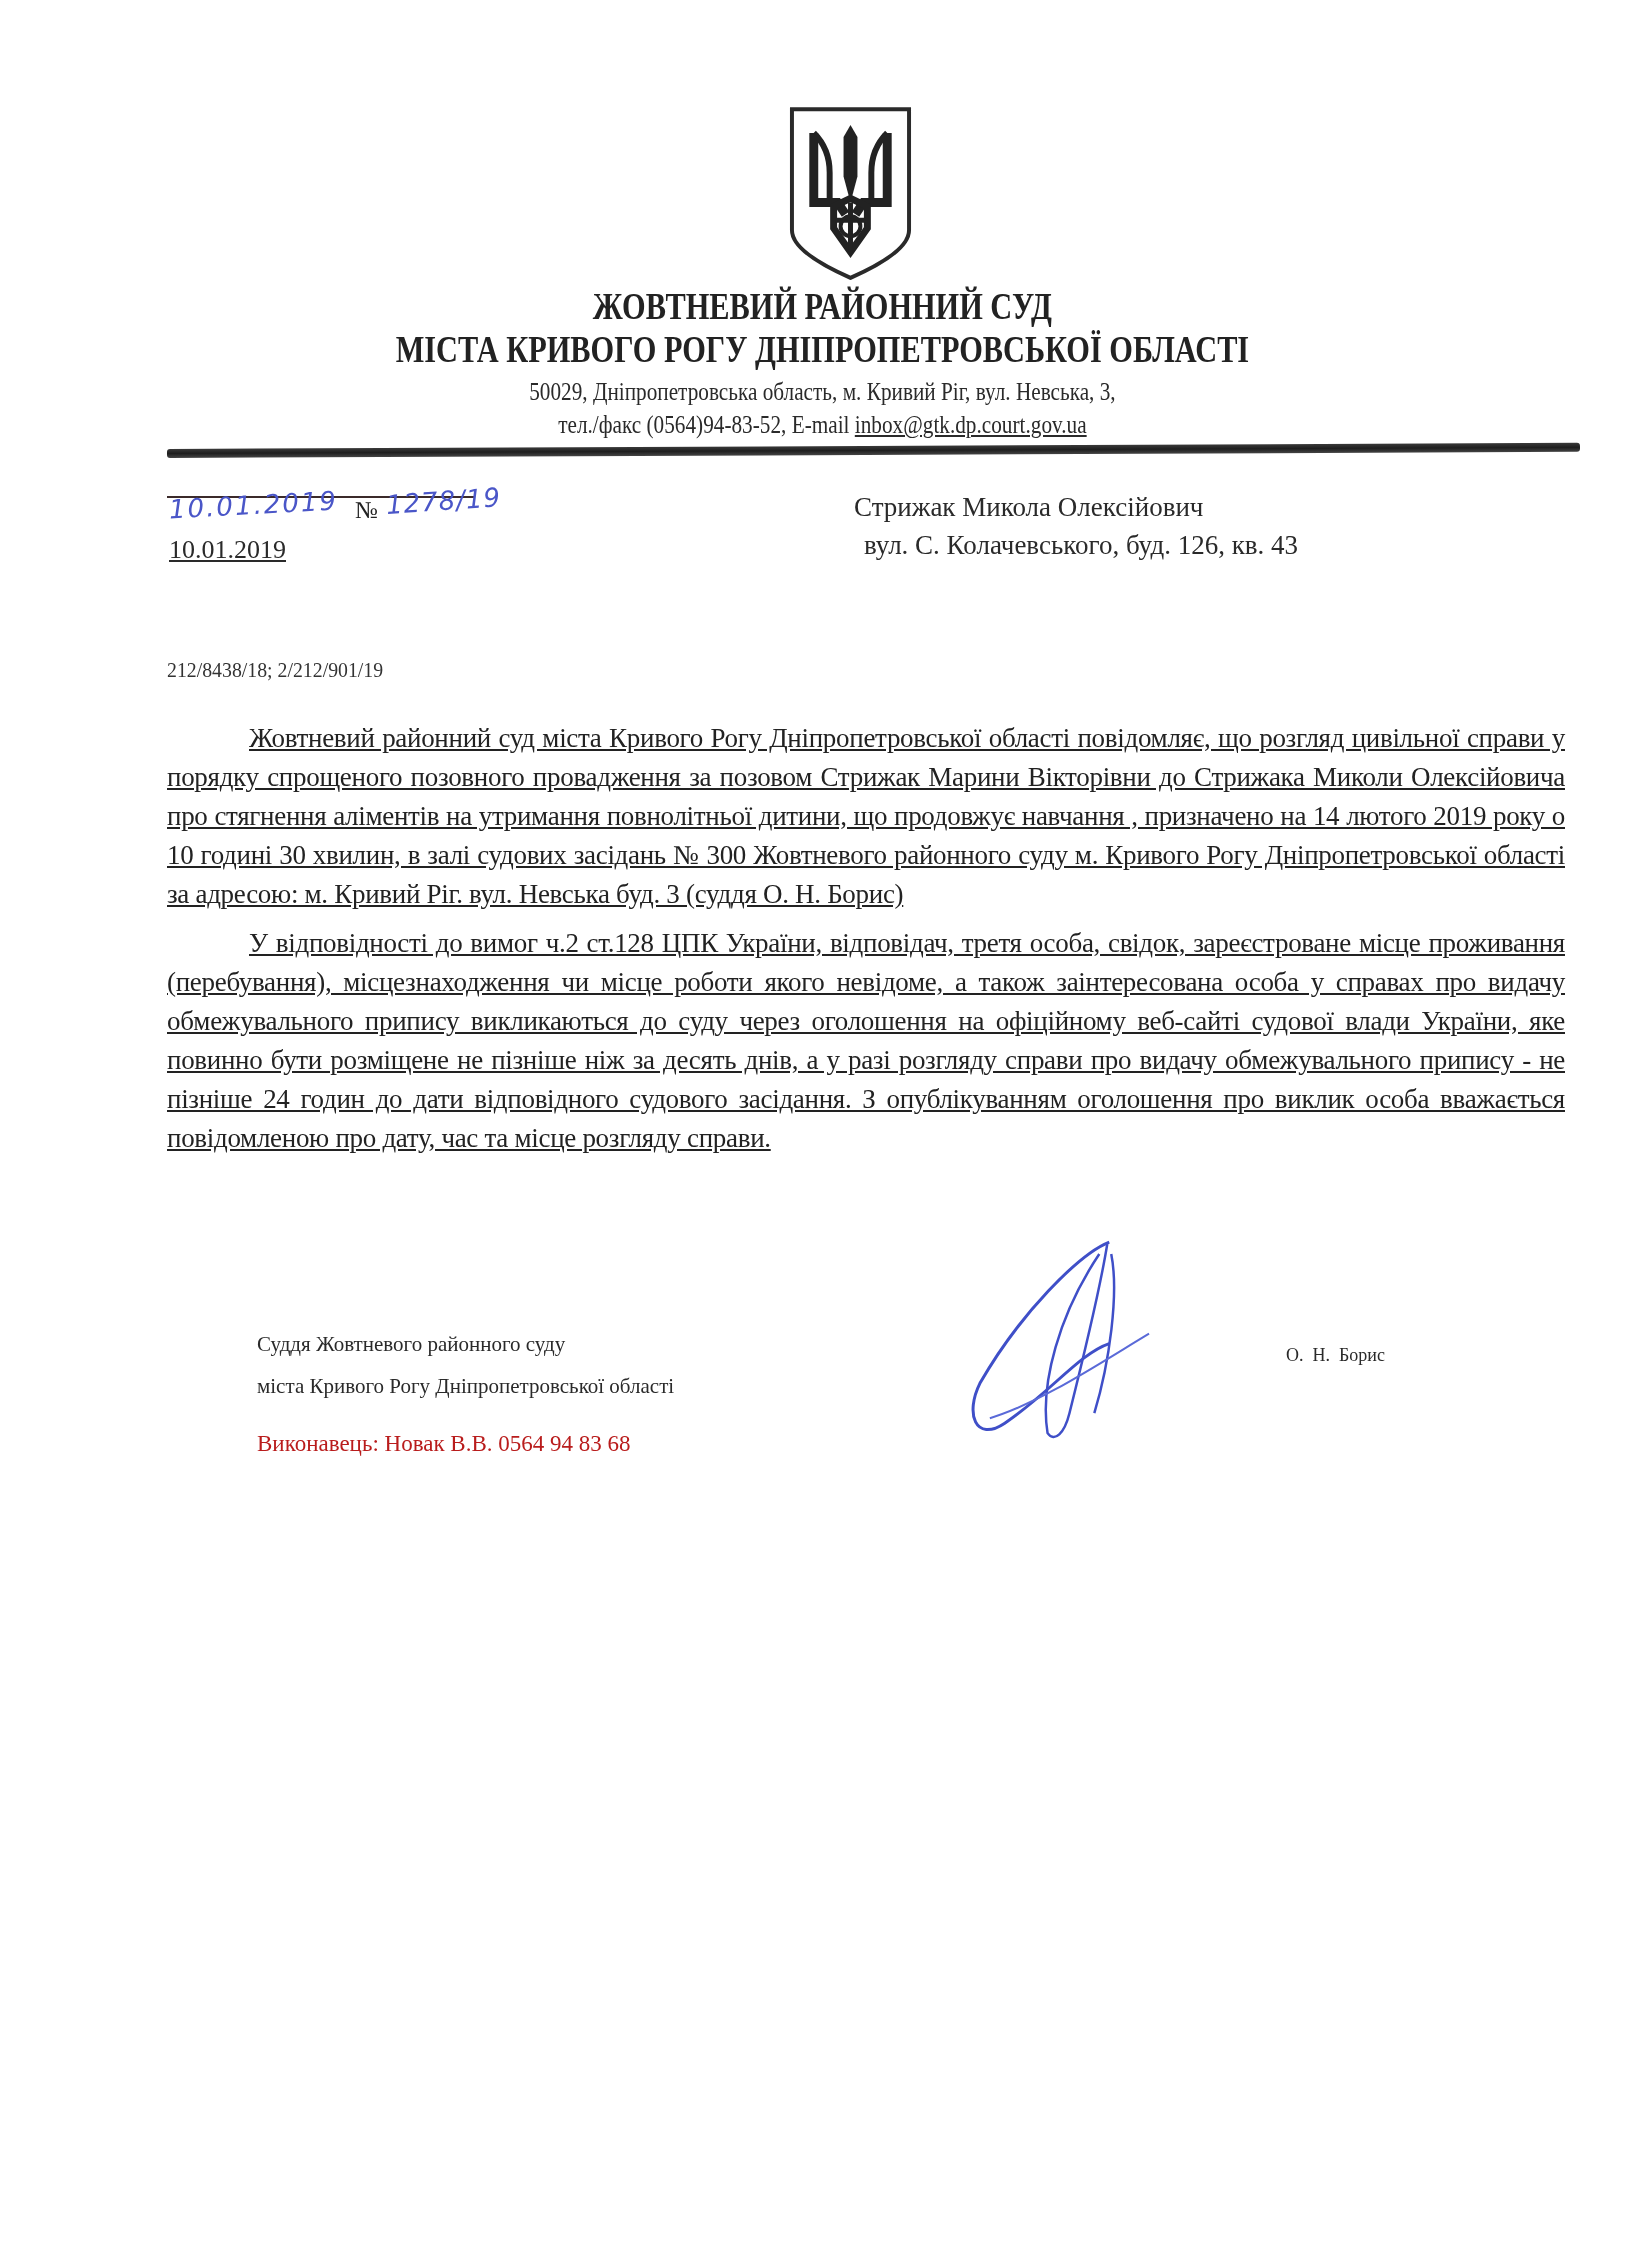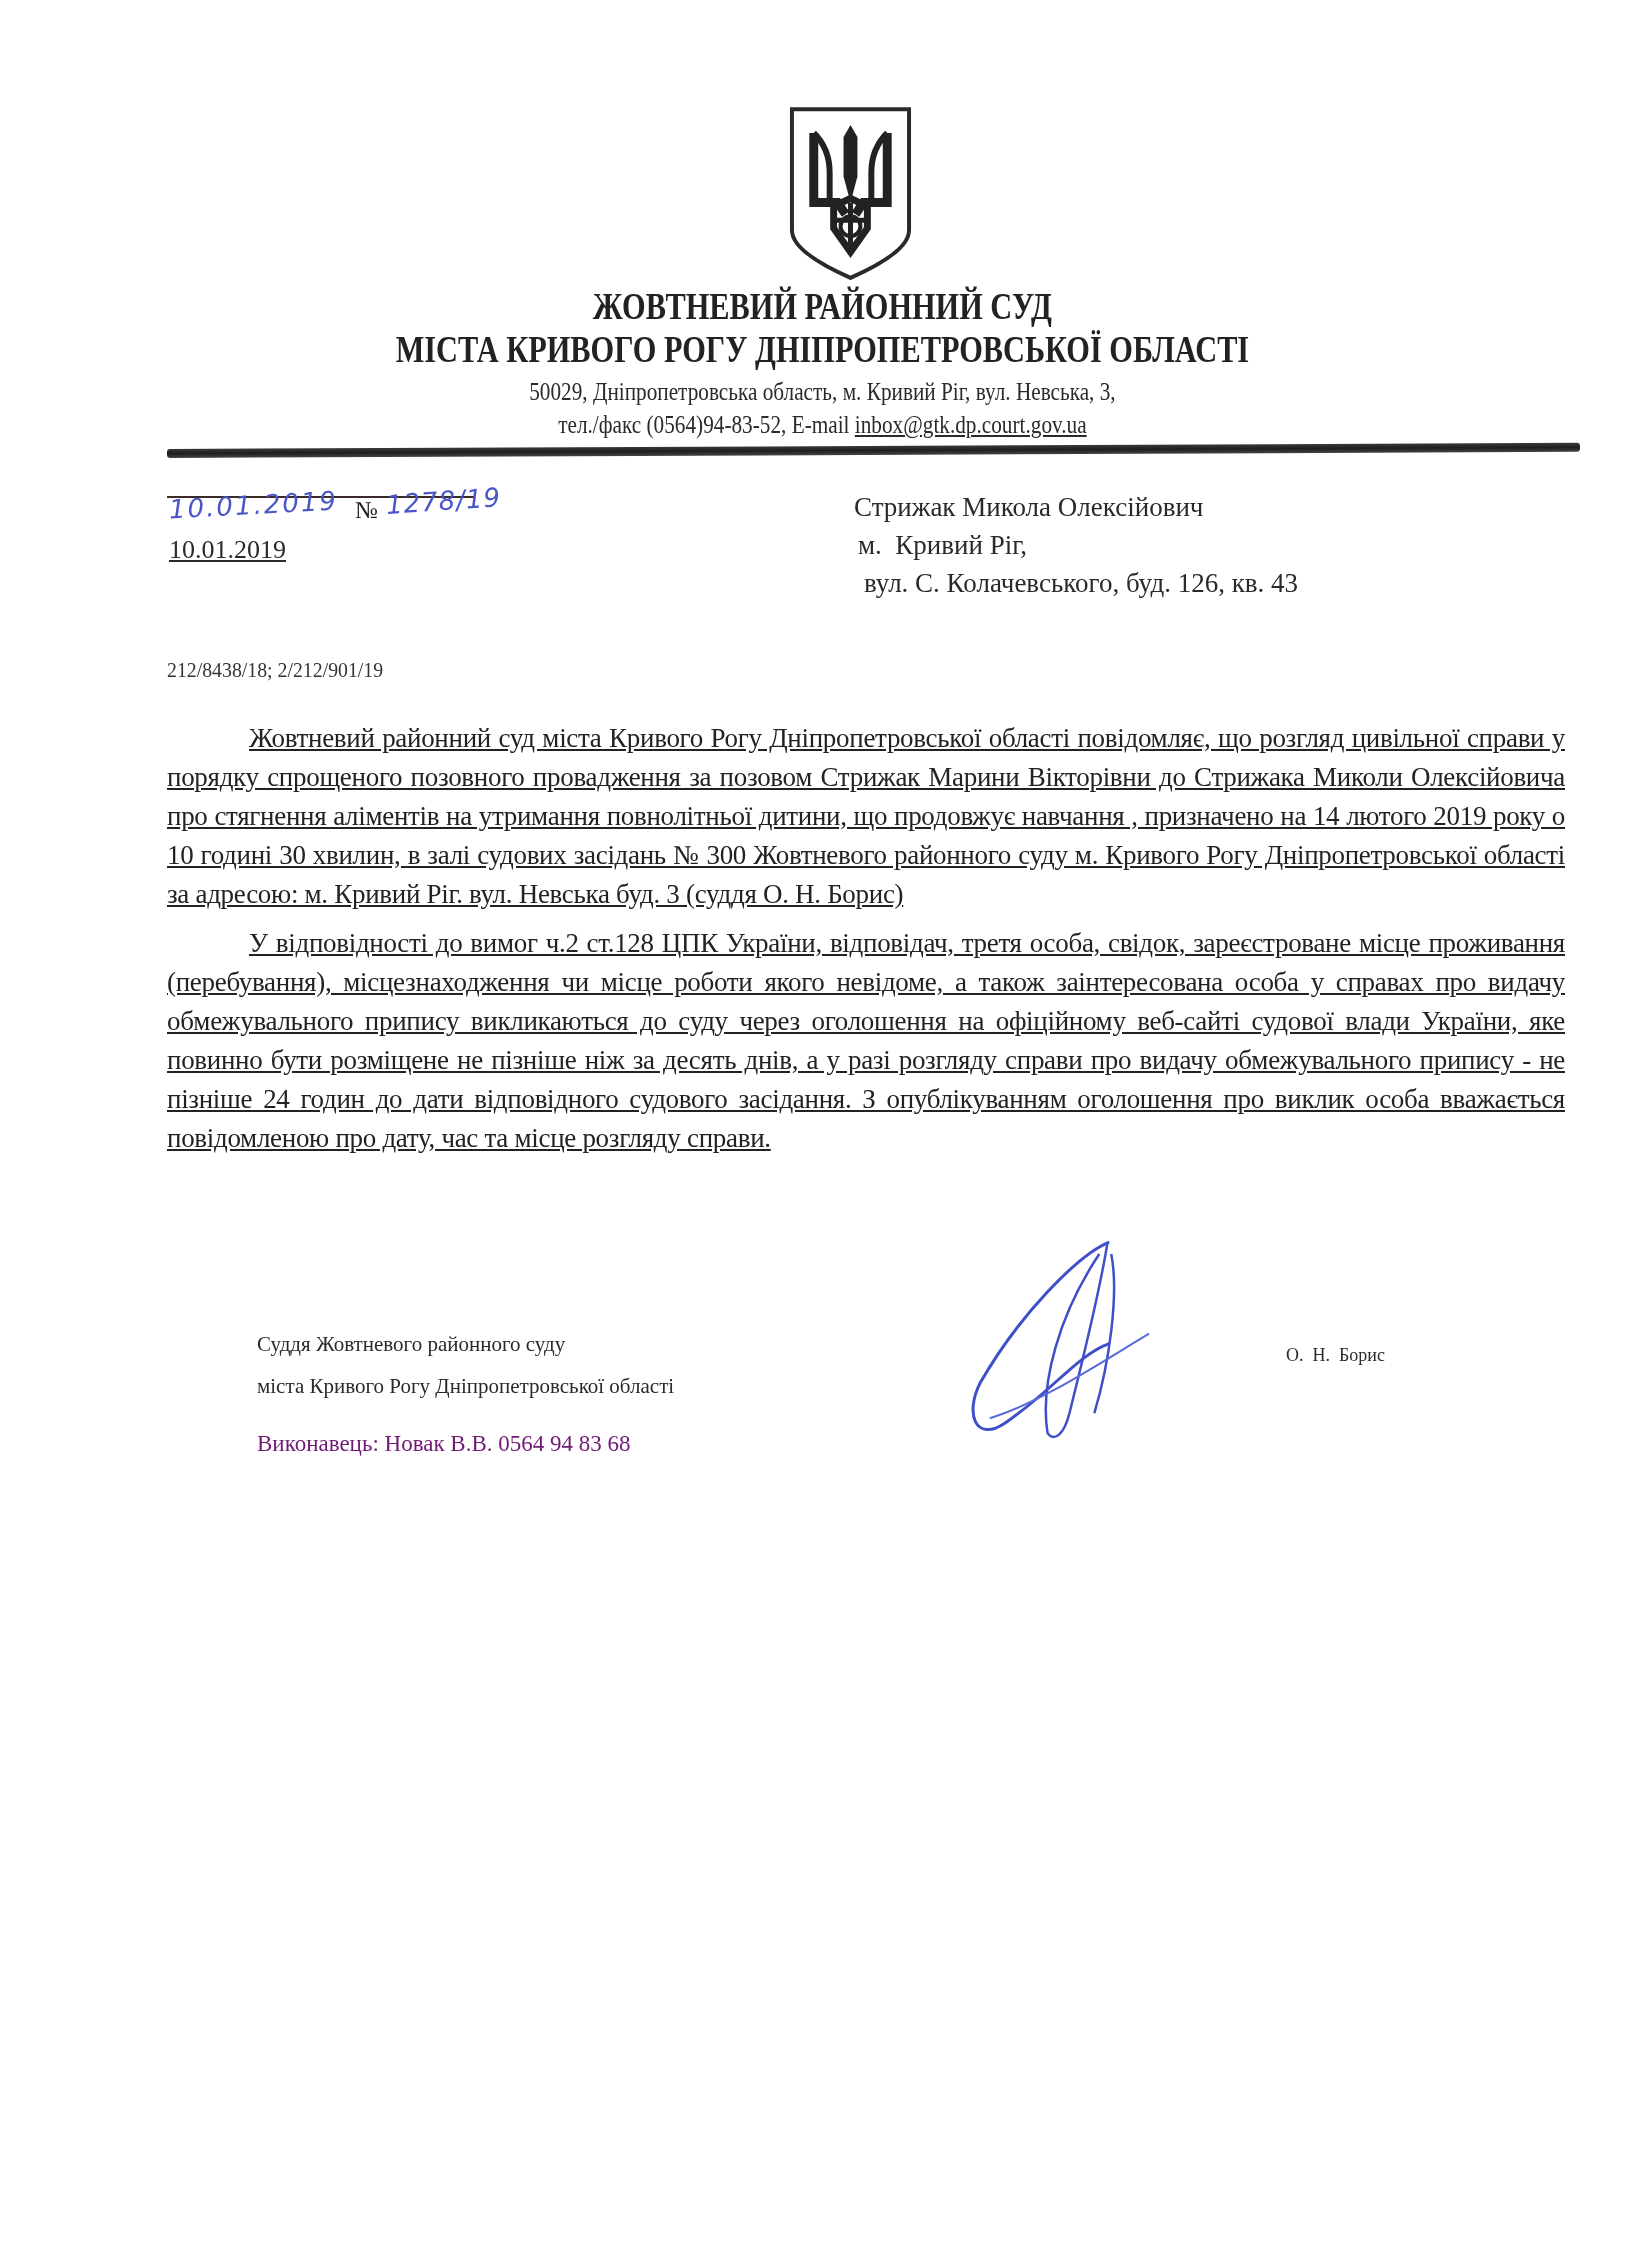--- a/index.html
+++ b/index.html
@@ -104,21 +104,21 @@
     .sig-role {
       left: 257px; top: 1323px; font-size: 21px; line-height: 42px; color: #2a2a2a;
     }
     .sig-name {
       left: 1286px; top: 1345px; font-size: 18px; color: #2a2a2a; white-space: pre;
     }
     .signature {
       left: 960px; top: 1234px; width: 199px; height: 239px;
     }
     .executor {
-      left: 257px; top: 1431px; font-size: 23px; color: #701a75;
+      left: 257px; top: 1431px; font-size: 23px; color: #b91c1c;
     }
   </style>
 </head>
 <body>
 
 <div class="abs emblem">
   <svg width="129" height="179" viewBox="0 0 130 180">
     <path d="M6 6 H124 V128 Q124 150 65 176 Q6 150 6 128 Z" fill="#fff" stroke="#2a2a2a" stroke-width="4"></path>
 
     <path d="M28 30 L28 100 L52 100 L60 112" fill="none" stroke="#222" stroke-width="9"></path>
@@ -144,21 +144,20 @@
 
 <div class="abs ref-line"></div>
 <div class="abs ref-date-hand">10.01.2019</div>
 <div class="abs ref-no-label">№</div>
 <div class="abs ref-no-hand">1278/19</div>
 <div class="abs ref-printed-date">10.01.2019</div>
 <div class="abs case-nos">212/8438/18; 2/212/901/19</div>
 
 <div class="abs recipient">
   <div>Стрижак Микола Олексійович</div>
-  <div class="indent1">м.  Кривий Ріг,</div>
   <div class="indent2">вул. С. Колачевського, буд. 126, кв. 43</div>
 </div>
 
 <div class="abs body p1 narrow">
   <p>Жовтневий районний суд міста Кривого Рогу Дніпропетровської області повідомляє, що розгляд цивільної справи у порядку спрощеного позовного провадження за позовом Стрижак Марини Вікторівни  до Стрижака Миколи Олексійовича про стягнення аліментів на утримання повнолітньої дитини, що продовжує навчання , призначено на  14 лютого 2019  року о 10 годині 30 хвилин, в залі судових засідань №  300 Жовтневого районного суду м. Кривого Рогу Дніпропетровської області за адресою: м. Кривий Ріг. вул. Невська буд. 3 (суддя  О.  Н.  Борис)</p>
 </div>
 <div class="abs body p2 narrow">
   <p>У відповідності до вимог ч.2 ст.128 ЦПК України, відповідач, третя особа, свідок, зареєстроване місце проживання (перебування), місцезнаходження чи місце роботи якого невідоме, а також заінтересована особа у справах про видачу обмежувального припису викликаються до суду через оголошення на офіційному веб-сайті судової влади України, яке повинно бути розміщене не пізніше ніж за десять днів, а у разі розгляду справи про видачу обмежувального припису - не пізніше 24 годин до дати відповідного судового засідання. З опублікуванням оголошення про виклик особа вважається повідомленою про дату, час та місце розгляду справи.</p>
 </div>
 

